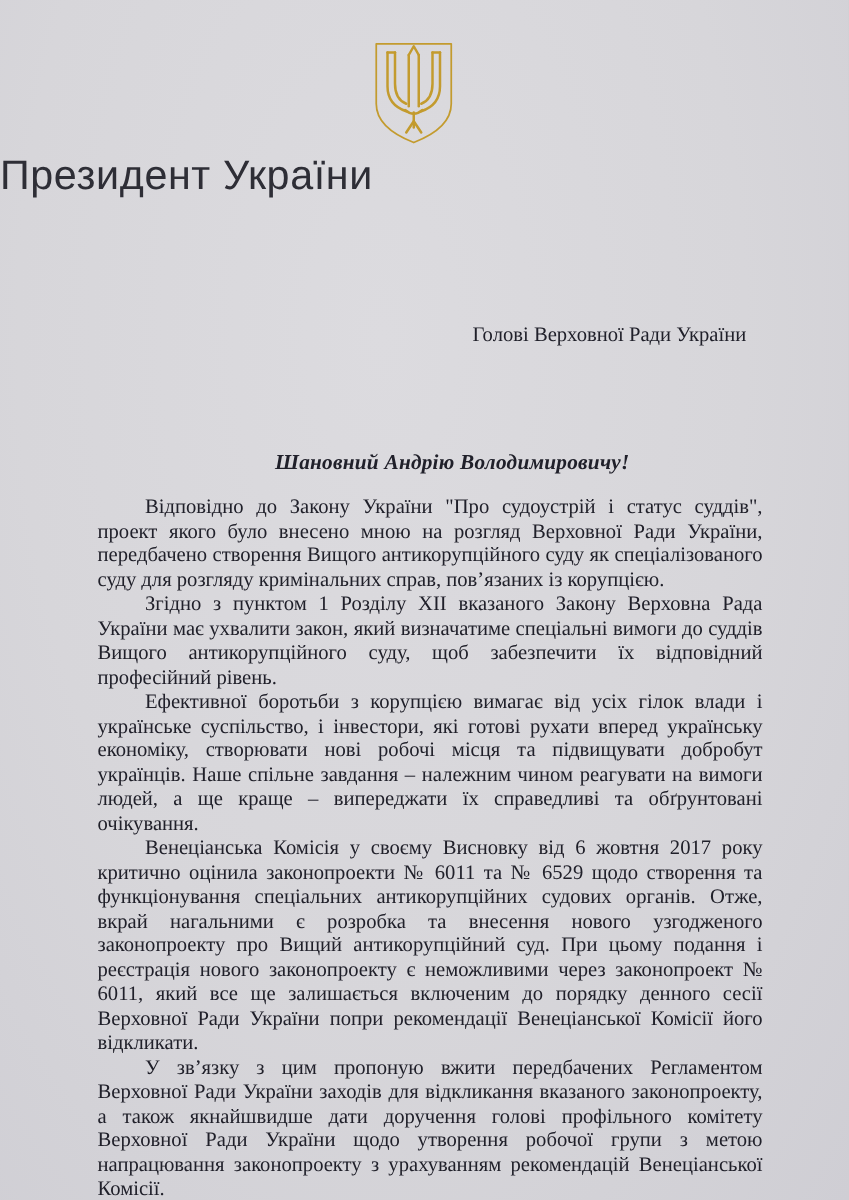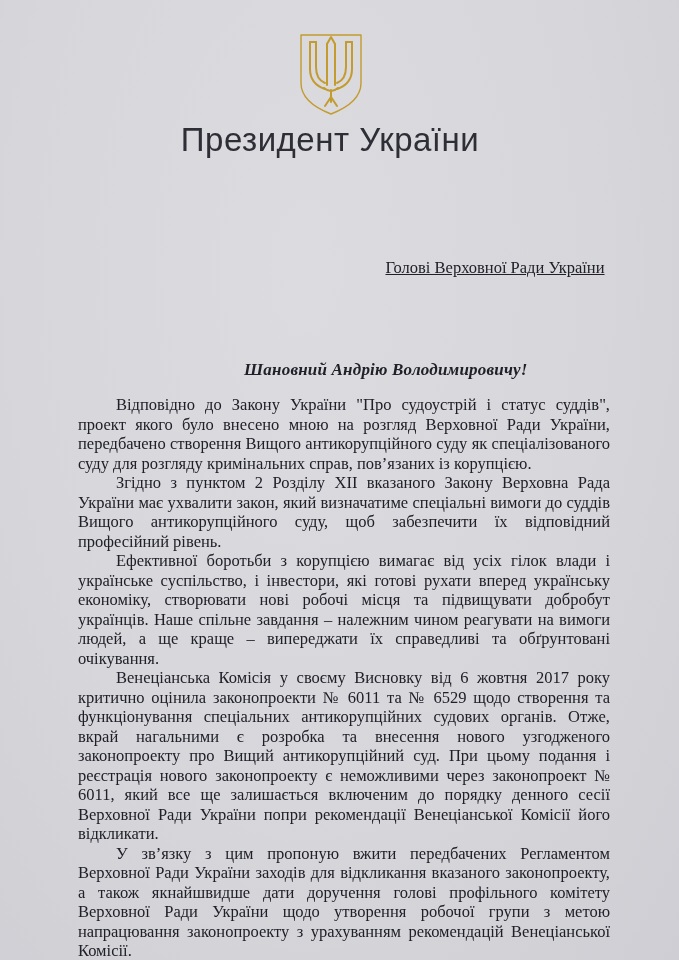--- a/index.html
+++ b/index.html
@@ -22,50 +22,47 @@
     top: 33px;
     width: 70px;
     height: 84px;
   }
   .emblem svg { display: block; width: 100%; height: 100%; }
   .letter-title {
     position: absolute;
     left: 0;
     top: 121px;
     width: 660px;
-    text-align: center;
     font-family: "Liberation Sans", sans-serif;
     font-size: 33px;
     letter-spacing: 0.5px;
     color: #2e2e36;
   }
   .recipient {
     position: absolute;
     left: 378px;
     top: 258px;
     width: 234px;
     font-size: 16.5px;
-    text-align: center;
-    text-decoration: underline;
+    text-align: left;
   }
   .recipient-role { white-space: nowrap; }
   .recipient-name {
     margin-top: 25px;
     font-weight: bold;
     letter-spacing: 0.8px;
   }
   .salutation {
     position: absolute;
     left: 220px;
     top: 360px;
     font-size: 17px;
     font-weight: bold;
     font-style: italic;
     letter-spacing: 0.2px;
-    margin-left: 24px;
   }
   .body-text {
     position: absolute;
     left: 78px;
     top: 395px;
     width: 532px;
     font-size: 16.5px;
     line-height: 19.5px;
     text-align: justify;
   }
@@ -104,19 +101,19 @@
   <div class="letter-title">Президент України</div>
 
   <div class="recipient">
     <div class="recipient-role">Голові Верховної Ради України</div>
   </div>
 
   <div class="salutation">Шановний Андрію Володимировичу!</div>
 
   <div class="body-text">
     <p>Відповідно до Закону України "Про судоустрій і статус суддів", проект якого було внесено мною на розгляд Верховної Ради України, передбачено створення Вищого антикорупційного суду як спеціалізованого суду для розгляду кримінальних справ, пов’язаних із корупцією.</p>
-    <p>Згідно з пунктом 2 Розділу XII вказаного Закону Верховна Рада України має ухвалити закон, який визначатиме спеціальні вимоги до суддів Вищого антикорупційного суду, щоб забезпечити їх відповідний професійний рівень.</p>
+    <p>Згідно з пунктом 1 Розділу XII вказаного Закону Верховна Рада України має ухвалити закон, який визначатиме спеціальні вимоги до суддів Вищого антикорупційного суду, щоб забезпечити їх відповідний професійний рівень.</p>
     <p>Ефективної боротьби з корупцією вимагає від усіх гілок влади і українське суспільство, і інвестори, які готові рухати вперед українську економіку, створювати нові робочі місця та підвищувати добробут українців. Наше спільне завдання – належним чином реагувати на вимоги людей, а ще краще – випереджати їх справедливі та обґрунтовані очікування.</p>
     <p>Венеціанська Комісія у своєму Висновку від 6 жовтня 2017 року критично оцінила законопроекти № 6011 та № 6529 щодо створення та функціонування спеціальних антикорупційних судових органів. Отже, вкрай нагальними є розробка та внесення нового узгодженого законопроекту про Вищий антикорупційний суд. При цьому подання і реєстрація нового законопроекту є неможливими через законопроект № 6011, який все ще залишається включеним до порядку денного сесії Верховної Ради України попри рекомендації Венеціанської Комісії його відкликати.</p>
     <p>У зв’язку з цим пропоную вжити передбачених Регламентом Верховної Ради України заходів для відкликання вказаного законопроекту, а також якнайшвидше дати доручення голові профільного комітету Верховної Ради України щодо утворення робочої групи з метою напрацювання законопроекту з урахуванням рекомендацій Венеціанської Комісії.</p>
   </div>
 
 </div>
 
 </body></html>

